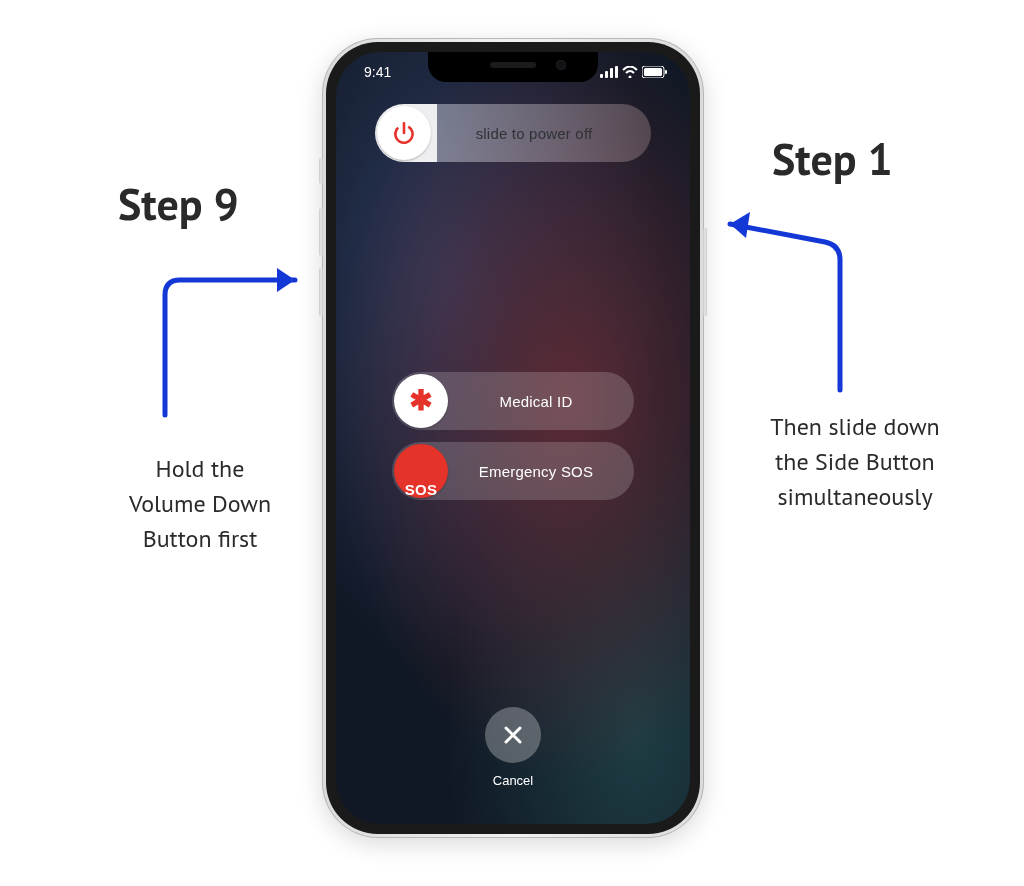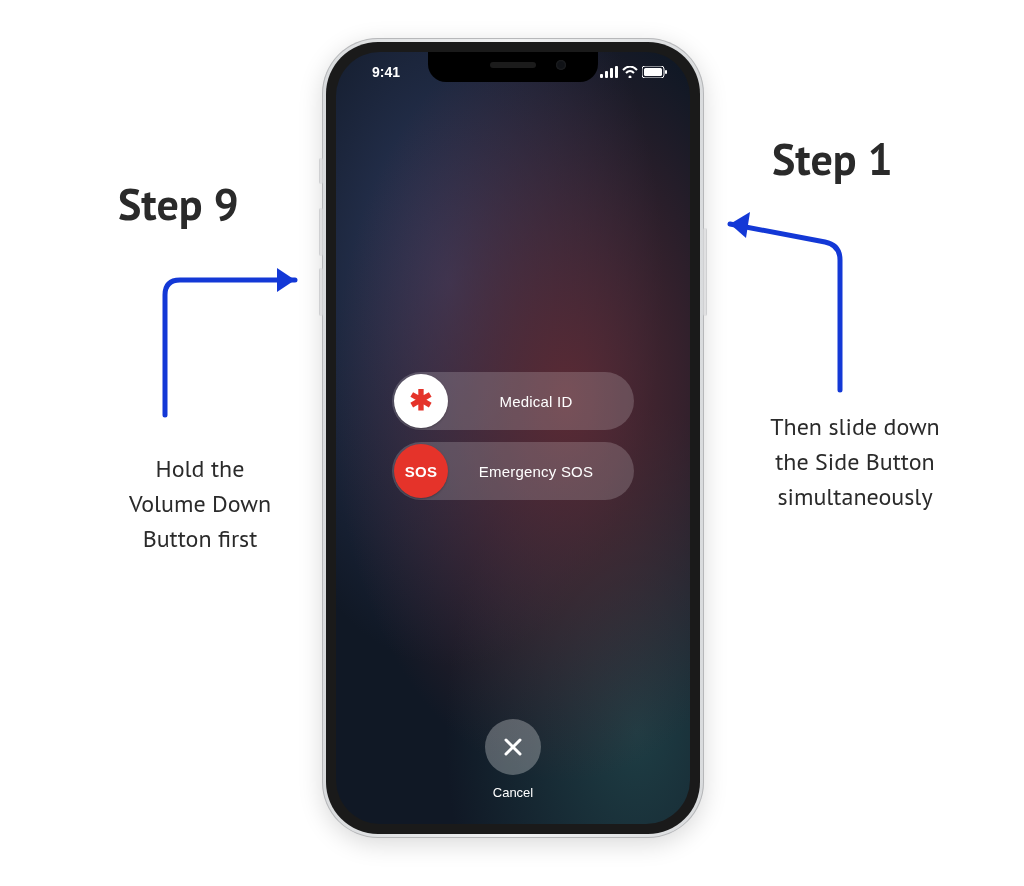--- a/index.html
+++ b/index.html
@@ -63,25 +63,25 @@
     position:absolute;
     right:32px; top:8px;
     width:10px; height:10px;
     background:#101216;
     border-radius:50%;
     box-shadow: inset 0 0 2px #333;
   }
 
   .statusbar{
     position:absolute;
-    top:12px; left:8px; right:0;
+    top:12px; left:0; right:0;
     height:20px;
     color:#fff;
     font-size:14px;
-    font-weight:700;
+    font-weight:400;
     z-index:6;
   }
   .statusbar .time{ position:absolute; left:28px; top:0; }
   .statusbar .icons{ position:absolute; right:22px; top:2px; display:flex; align-items:center; gap:4px; }
 
   
   .side-btn{ position:absolute; background: linear-gradient(90deg,#c7c8ca,#e8e8e9,#c7c8ca); border-radius:2px; }
   .vol-up{ left:-3px; top:170px; width:4px; height:48px; }
   .vol-down{ left:-3px; top:230px; width:4px; height:48px; }
   .mute{ left:-3px; top:120px; width:4px; height:26px; }
@@ -124,26 +124,26 @@
   .slider.medical{
     top:320px;
     width:242px;
     background: rgba(255,255,255,.18);
   }
   .slider.sos{
     top:390px;
     width:242px;
     background: rgba(255,255,255,.18);
   }
-  .slider.sos .knob{ background:#e5332a; color:#fff; font-weight:700; font-size:15px; }
+  .slider.sos .knob{ background:#e5332a; color:#fff; font-weight:700; font-size:15px;align-items:flex-end; }
 
   .cancel-wrap{
     position:absolute;
     left:50%;
-    bottom:24px;
+    bottom:36px;
     transform:translateX(-50%);
     text-align:center;
   }
   .cancel-btn{
     width:56px; height:56px;
     border-radius:50%;
     background:rgba(255,255,255,.28);
     margin:0 auto 10px;
     display:flex; align-items:center; justify-content:center;
   }
@@ -203,20 +203,29 @@
         </svg>
 
         <svg width="26" height="12" viewBox="0 0 26 12">
           <rect x="0" y="0" width="22" height="12" rx="3" fill="none" stroke="#fff" stroke-width="1"></rect>
           <rect x="2" y="2" width="18" height="8" rx="1.5" fill="#fff"></rect>
           <rect x="23" y="4" width="2" height="4" rx="1" fill="#fff"></rect>
         </svg>
       </span>
     </div>
 
+    <div class="slider poweroff">
+      <div class="knob">
+        <svg width="26" height="26" viewBox="0 0 24 24">
+          <circle cx="12" cy="13" r="8" fill="none" stroke="#e5332a" stroke-width="2.4" stroke-dasharray="40 10" transform="rotate(-60 12 13)"></circle>
+          <line x1="12" y1="3" x2="12" y2="12" stroke="#e5332a" stroke-width="2.4" stroke-linecap="round"></line>
+        </svg>
+      </div>
+      <div class="label">slide to power off</div>
+    </div>
 
     <div class="slider medical">
       <div class="knob">
         <span style="color:#e5332a;font-size:28px;font-weight:700;line-height:1;">✱</span>
       </div>
       <div class="label">Medical ID</div>
     </div>
 
     <div class="slider sos">
       <div class="knob">

